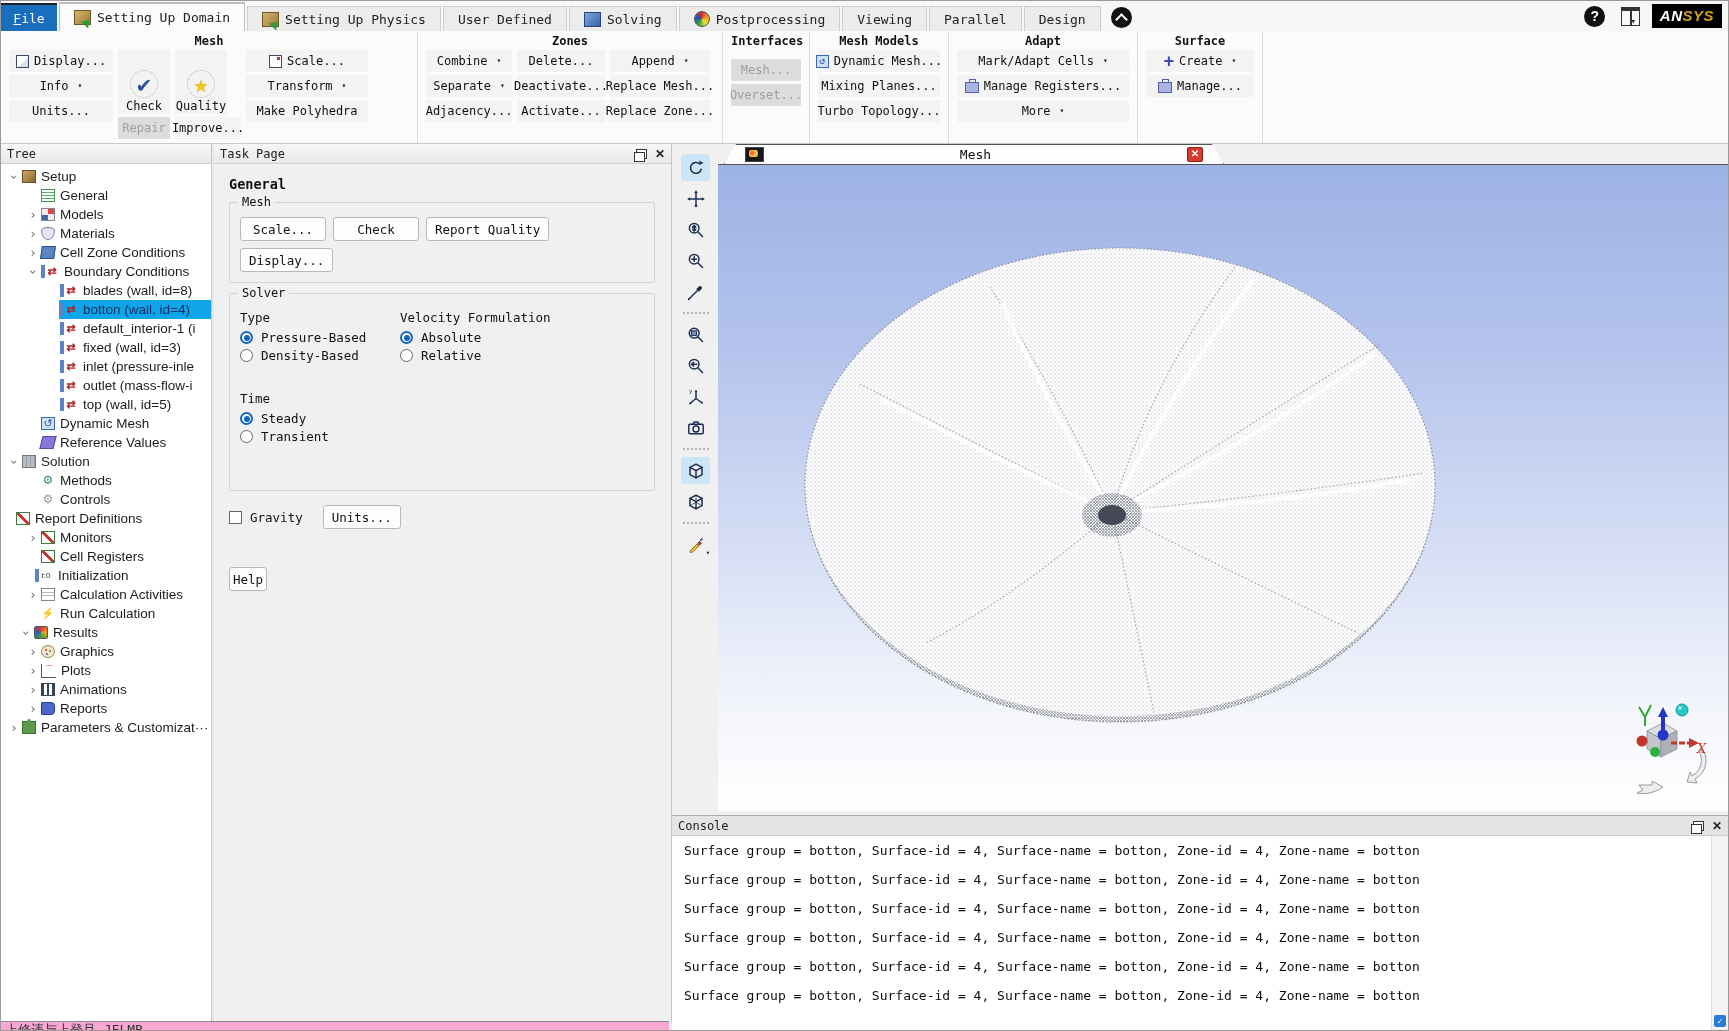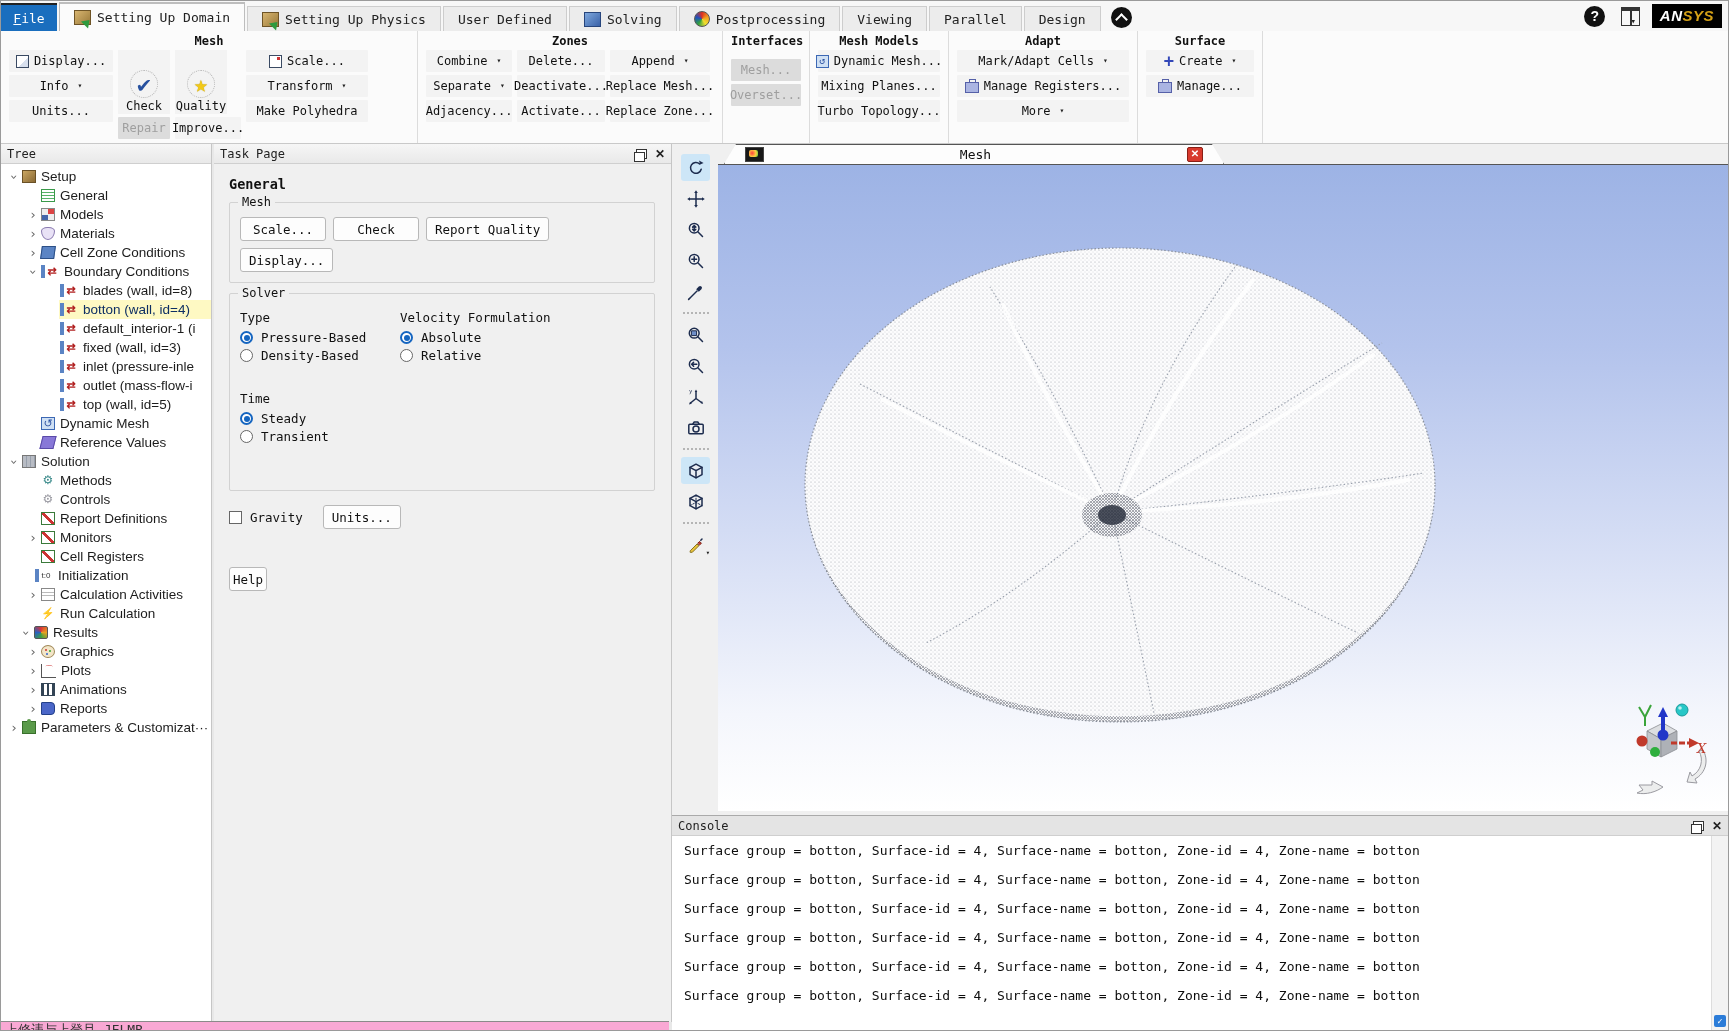--- a/index.html
+++ b/index.html
@@ -75,21 +75,21 @@
   .float-ico::before{content:"";position:absolute;left:-3px;top:2px;width:9px;height:8px;border:1px solid #333;background:#fff;}
   .x-ico{font-family:"Liberation Sans",sans-serif;font-weight:bold;color:#222;font-size:12px;line-height:10px;}
 
   .tree-panel{position:absolute;left:0;top:0;width:210px;bottom:8px;background:#fff;border-right:1px solid #c6c6c6;overflow:hidden;}
   .tree-body{font-family:"Liberation Sans",sans-serif;font-size:13.5px;padding-top:3px;}
   .trow{display:flex;align-items:center;height:19px;}
   .chev{width:14px;flex:none;color:#666;font-size:13px;text-align:center;line-height:14px;
         font-family:"DejaVu Sans",sans-serif;}
   .chev.down{transform:rotate(90deg);}
   .band{display:flex;align-items:center;flex:1;height:19px;gap:5px;padding-left:1px;}
-  .trow.sel .band{background:#fef9c3;}
+  .trow.sel .band{background:#0ea5e9;}
   .trow.sel .tlabel{color:#0e2f63;font-weight:500;}
   .tlabel{white-space:nowrap;color:#1c1c1c;}
   .ticon{width:14px;height:13px;flex:none;position:relative;display:inline-flex;align-items:center;justify-content:center;font-size:11px;line-height:13px;}
   [data-icon="setup"]{background:linear-gradient(135deg,#caa662,#8a6a34);border:1px solid #6a5126;box-sizing:border-box;}
   [data-icon="general"]{background:repeating-linear-gradient(#fff 0 2px,#57b368 2px 3px);border:1px solid #3a9a4a;box-sizing:border-box;}
   [data-icon="models"]{background:conic-gradient(#d44 0 25%,#eee 0 50%,#46a 0 75%,#eee 0 100%);border:1px solid #888;box-sizing:border-box;}
   [data-icon="materials"]{background:#e9e2f6;border:1px solid #8a7ab0;border-radius:45% 45% 50% 50%/30% 30% 70% 70%;box-sizing:border-box;}
   [data-icon="cellzone"]{background:#5b84c4;border:1px solid #2c4f86;transform:skewX(-8deg);box-sizing:border-box;}
   [data-icon="boundary"]{border-left:4px solid #5b84c4;color:#b22222;font-weight:bold;}
   [data-icon="boundary"]::before{content:"⇄";}
@@ -509,21 +509,21 @@
               <span class="tlabel">Methods</span>
             </span>
           </div>
           <div class="trow" style="padding-left: 25px;">
             <span class="chev"></span>
             <span class="band">
               <span class="ticon" data-icon="controls"></span>
               <span class="tlabel">Controls</span>
             </span>
           </div>
-          <div class="trow" style="padding-left: 25px; align-items: center;">
+          <div class="trow" style=" align-items: center;">
             <span class="chev"></span>
             <span class="band">
               <span class="ticon" data-icon="reportdef"></span>
               <span class="tlabel">Report Definitions</span>
             </span>
           </div>
           <div class="trow" style="padding-left: 25px;">
             <span class="chev">›</span>
             <span class="band">
               <span class="ticon" data-icon="monitors"></span>

